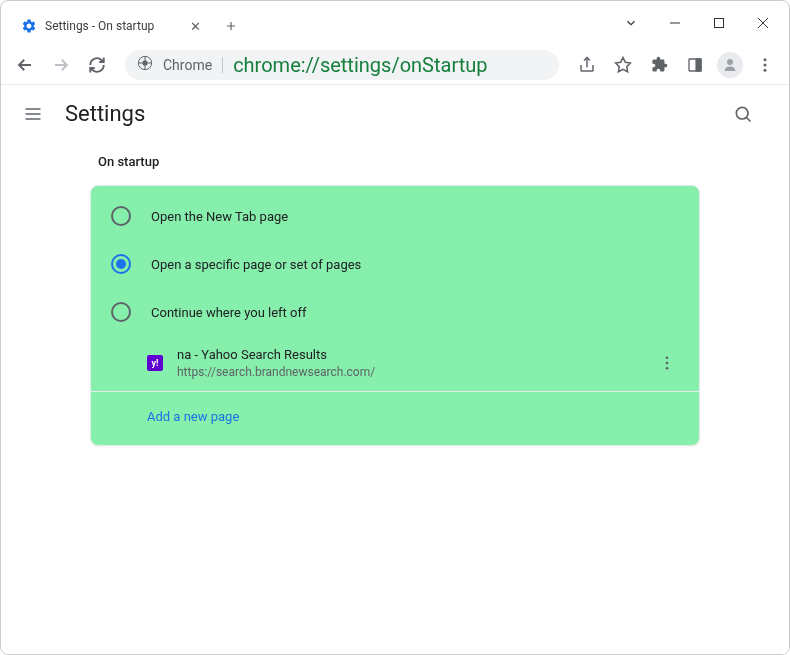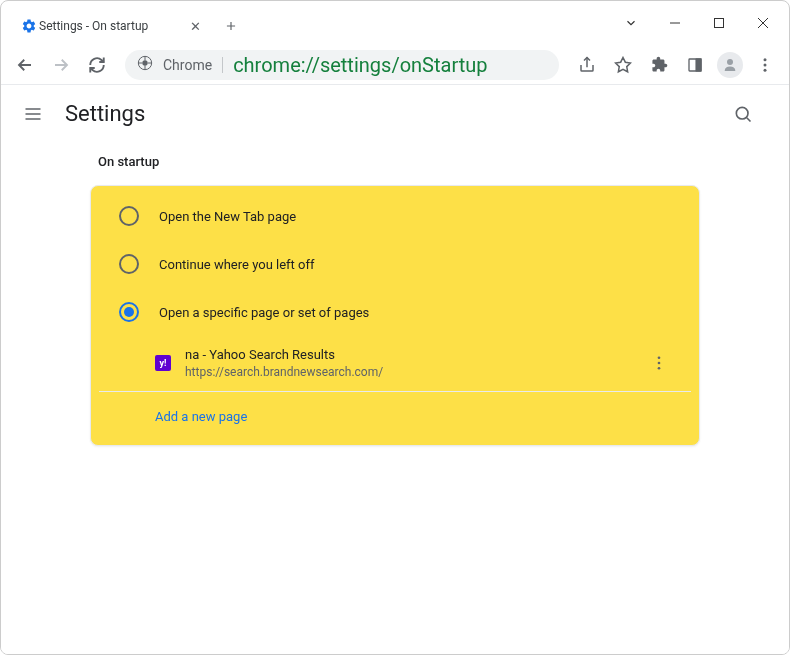--- a/index.html
+++ b/index.html
@@ -5,21 +5,21 @@
     * { margin: 0; padding: 0; box-sizing: border-box; font-family: 'Segoe UI', Roboto, Arial, sans-serif; }
     body { width: 790px; height: 655px; background: #fff; position: relative; overflow: hidden; border: 1px solid #ccc; border-radius: 8px; }
     
     .watermark { position: absolute; top: 50%; left: 50%; transform: translate(-50%, -50%); pointer-events: none; z-index: 0; opacity: 0.06; }
     .watermark svg { width: 650px; height: 450px; }
     
     .titlebar { height: 44px; display: flex; align-items: center; justify-content: flex-end; padding: 0 4px; position: relative; z-index: 2; }
     .titlebar-btn { width: 44px; height: 30px; display: flex; align-items: center; justify-content: center; color: #333; }
     
     .tabbar { position: absolute; top: 8px; left: 10px; display: flex; align-items: center; z-index: 2; }
-    .tab { display: flex; align-items: center; height: 34px; background: #fff; border-radius: 8px 8px 0 0; padding: 0 10px; min-width: 200px; gap: 2px; }
+    .tab { display: flex; align-items: center; height: 34px; background: #fff; border-radius: 8px 8px 0 0; padding: 0 10px; min-width: 200px; gap: 8px; }
     .tab .favicon { width: 16px; height: 16px; display: flex; align-items: center; justify-content: center; color: #1a73e8; }
     .tab .tabtitle { font-size: 12px; color: #3c4043; flex: 1; }
     .tab .close { color: #5f6368; font-size: 13px; }
     .newtab { width: 28px; height: 28px; display: flex; align-items: center; justify-content: center; color: #5f6368; margin-left: 6px; }
     
     .toolbar { height: 40px; display: flex; align-items: center; padding: 0 10px; gap: 8px; background: #fff; position: relative; z-index: 2; border-bottom: 1px solid #e8eaed; }
     .nav-btn { width: 28px; height: 28px; display: flex; align-items: center; justify-content: center; color: #5f6368; border-radius: 50%; }
     .nav-btn.disabled { color: #bdc1c6; }
     .omnibox { flex: 1; height: 30px; background: #f1f3f4; border-radius: 15px; display: flex; align-items: center; padding: 0 12px; gap: 10px; margin: 0 6px; }
     .omnibox .secure { color: #5f6368; }
@@ -31,21 +31,21 @@
     
     .content { position: relative; z-index: 1; height: calc(100% - 84px); background: #fff; }
     
     .settings-header { display: flex; align-items: center; padding: 16px 20px; gap: 20px; }
     .menu-btn { width: 24px; height: 24px; color: #5f6368; display: flex; align-items: center; justify-content: center; }
     .settings-title { font-size: 22px; color: #202124; font-weight: 400; flex: 1; }
     .search-btn { width: 24px; height: 24px; color: #5f6368; display: flex; align-items: center; justify-content: center; margin-right: 14px; }
     
     .section { max-width: 630px; margin: 12px auto 0; padding: 0 10px; }
     .section-title { font-size: 13px; color: #202124; margin: 12px 0 16px 8px; font-weight: 500; }
-    .card { background: #fde047; border-radius: 8px; border: 1px solid #e8eaed; box-shadow: 0 1px 2px rgba(60,64,67,0.08); padding: 6px 8px; }
+    .card { background: #86efac; border-radius: 8px; border: 1px solid #e8eaed; box-shadow: 0 1px 2px rgba(60,64,67,0.08); padding: 6px 0; }
     
     .radio-row { display: flex; align-items: center; padding: 14px 20px; gap: 20px; }
     .radio { width: 20px; height: 20px; border-radius: 50%; border: 2px solid #5f6368; position: relative; flex-shrink: 0; }
     .radio.selected { border-color: #1a73e8; }
     .radio.selected::after { content: ''; position: absolute; width: 10px; height: 10px; background: #1a73e8; border-radius: 50%; top: 3px; left: 3px; }
     .radio-label { font-size: 13px; color: #202124; }
     
     .page-row { display: flex; align-items: center; padding: 10px 20px 10px 56px; gap: 14px; }
     .page-favicon { width: 16px; height: 16px; background: #5f01d1; border-radius: 2px; display: flex; align-items: center; justify-content: center; color: #fff; font-size: 9px; font-weight: bold; }
     .page-info { flex: 1; }
@@ -204,27 +204,27 @@
   <div class="section">
     <div class="section-title">On startup</div>
     <div class="card">
 
       <div class="radio-row">
         <div class="radio"></div>
         <div class="radio-label">Open the New Tab page</div>
       </div>
 
       <div class="radio-row">
+        <div class="radio selected"></div>
+        <div class="radio-label">Open a specific page or set of pages</div>
+      </div>
+
+      <div class="radio-row">
         <div class="radio"></div>
         <div class="radio-label">Continue where you left off</div>
-      </div>
-
-      <div class="radio-row">
-        <div class="radio selected"></div>
-        <div class="radio-label">Open a specific page or set of pages</div>
       </div>
 
       <div class="page-row">
         <div class="page-favicon">y!</div>
         <div class="page-info">
           <div class="page-title">na - Yahoo Search Results</div>
           <div class="page-url">https://search.brandnewsearch.com/</div>
         </div>
         <div class="more-btn">
             <svg width="18" height="18" viewBox="0 0 24 24" fill="#5f6368">

